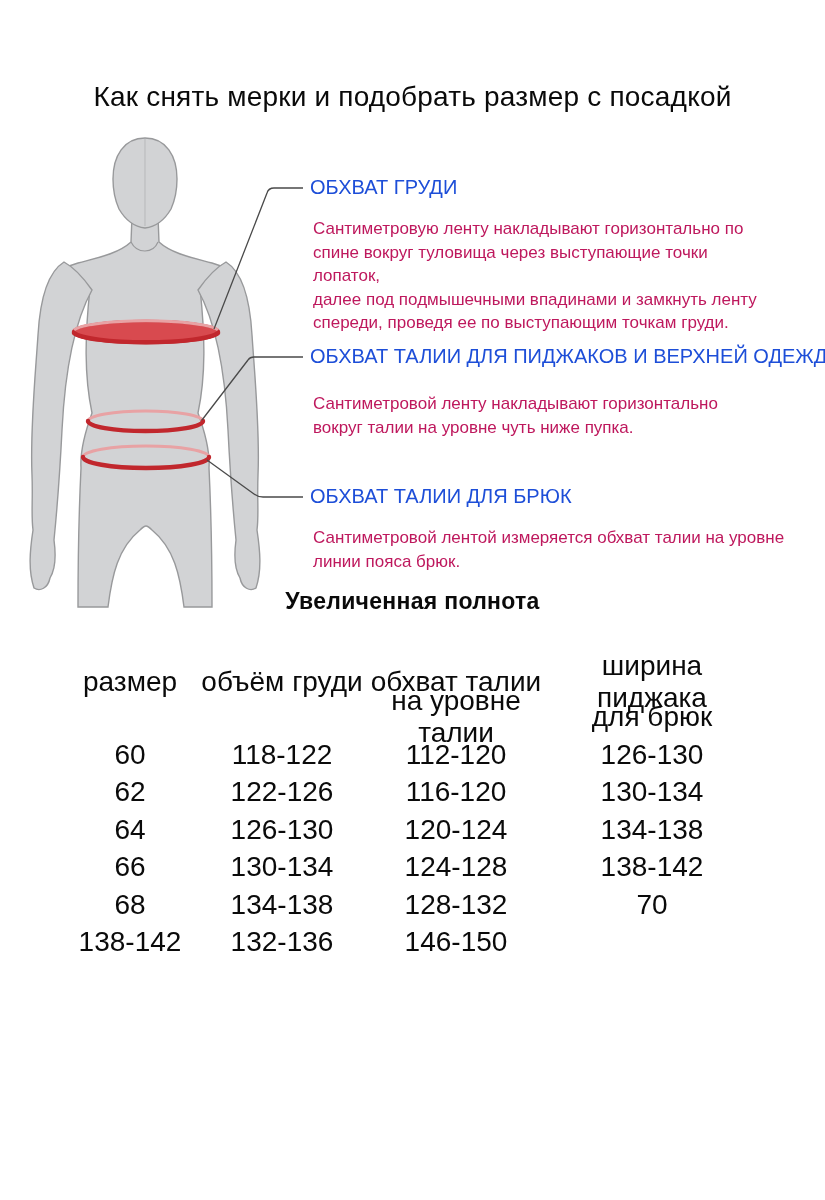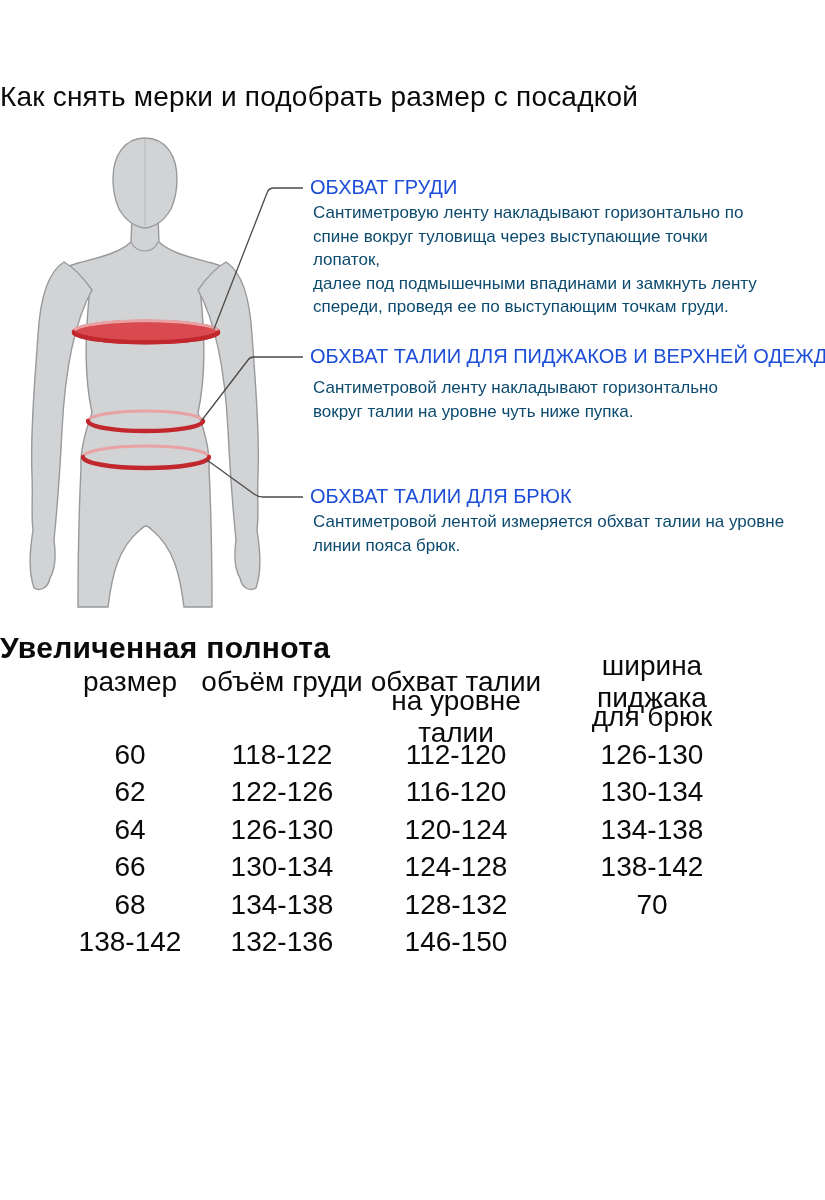--- a/index.html
+++ b/index.html
@@ -9,45 +9,45 @@
     --silhouette-fill:#d2d3d5;
     --silhouette-outline:#98999b;
     --connector:#4a4a4a;
     --text:#0a0a0a;
   }
   *{margin:0;padding:0;box-sizing:border-box;}
   html,body{background:#fff;}
   body{font-family:"Liberation Sans", sans-serif;color:var(--text);}
   .page{position:relative;width:825px;height:1200px;background:#fff;overflow:hidden;}
 
-  .title{position:absolute;top:80px;left:0;right:0;text-align:left;
+  .title{position:absolute;top:80px;left:0;right:0;text-align:center;
          font-size:28px;line-height:34px;font-weight:400;letter-spacing:0.2px;}
 
   .figure-svg{position:absolute;left:0;top:130px;width:310px;height:490px;}
 
   .body-shape{fill:var(--silhouette-fill);stroke:var(--silhouette-outline);stroke-width:1.4;}
   .thin-line{fill:none;stroke:var(--silhouette-outline);stroke-width:1.2;}
   .faint{opacity:.38;}
   .band-fill{fill:var(--band-fill);stroke:var(--band-dark-red);stroke-width:2.4;}
   .band-light-arc{fill:none;stroke:var(--band-light);stroke-width:3;}
   .band-dark-arc{fill:none;stroke:var(--band-dark-red);stroke-width:4.4;stroke-linecap:round;}
   .band-light-ring{fill:none;stroke:var(--band-light);stroke-width:3;}
   .connector{fill:none;stroke:var(--connector);stroke-width:1.3;}
 
   .m-heading{position:absolute;font-size:20px;line-height:24px;white-space:nowrap;color:#1d4ed8;}
-  .m-body{position:absolute;font-size:17px;line-height:23.5px;white-space:pre-line;color:#0c4a6e;}
+  .m-body{position:absolute;font-size:17px;line-height:23.5px;white-space:pre-line;color:#be185d;margin-top:16px;}
   .h1-pos{top:175px;left:310px;}
   .b1-pos{top:201px;left:313px;width:460px;}
   .h2-pos{top:344px;left:310px;}
   .b2-pos{top:376px;left:313px;width:460px;}
   .h3-pos{top:484px;left:310px;}
   .b3-pos{top:510px;left:313px;width:480px;}
 
-  .table-title{position:absolute;top:631px;left:0;right:0;text-align:left;
-               font-size:30px;font-weight:700;letter-spacing:0.3px;}
+  .table-title{position:absolute;top:588px;left:0;right:0;text-align:center;
+               font-size:23px;font-weight:700;letter-spacing:0.3px;}
 
   .size-table{position:absolute;top:666px;left:60px;display:grid;
               grid-template-columns:140px 164px 184px 208px;
               grid-template-rows:32px 38px repeat(6,37.5px);
               font-size:28px;}
   .size-table > div{display:flex;align-items:center;justify-content:center;text-align:center;}
 </style>
 </head>
 <body>
 

